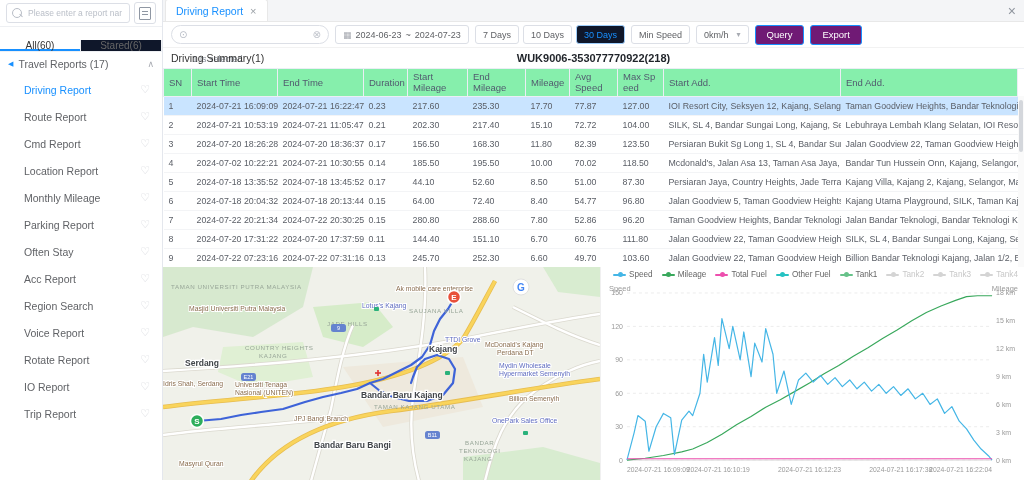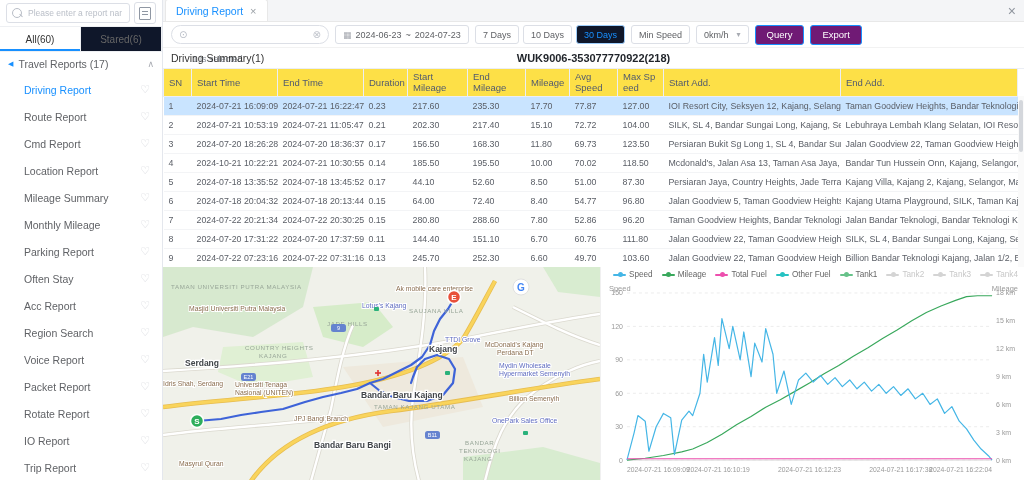--- a/index.html
+++ b/index.html
@@ -10,21 +10,21 @@
   .sidebar{width:163px;min-width:163px;border-right:1px solid #e4e7ed;display:flex;flex-direction:column;background:#fff;box-sizing:border-box;}
   .search-row{height:26px;display:flex;align-items:center;gap:4px;padding:0 6px;}
   .search-box{flex:1;display:flex;align-items:center;gap:4px;border:1px solid #dcdfe6;border-radius:3px;height:18px;padding:0 5px;background:#fff;}
   .search-box input{border:0;outline:0;width:100%;font-size:8.5px;color:#333;background:transparent;}
   .search-box input::placeholder{color:#b9bec7;}
   .s-icon{width:8px;height:8px;border:1.2px solid #b9bec7;border-radius:50%;position:relative;flex:none;}
   .s-icon::after{content:"";position:absolute;left:6px;top:6px;width:4px;height:1.2px;background:#b9bec7;transform:rotate(45deg);}
   .icon-btn{width:20px;height:20px;border:1px solid #dcdfe6;border-radius:3px;display:flex;align-items:center;justify-content:center;background:#fff;}
   .doc-icon{width:10px;height:11px;border:1px solid #8f97a3;border-radius:1px;position:relative;}
   .doc-icon::before{content:"";position:absolute;left:2px;top:3px;width:6px;height:1px;background:#8f97a3;box-shadow:0 3px 0 #8f97a3;}
-  .side-tabs{height:24px;display:flex;border-top:1px solid #eef0f3;border-bottom:1px solid #eef0f3;}
+  .side-tabs{height:24px;display:flex;border-top:1px solid #eef0f3;border-bottom:1px solid #eef0f3;align-items:flex-end;}
   .side-tab{flex:1;display:flex;align-items:center;justify-content:center;font-size:10px;color:#666;background:#0f172a;border-right:1px solid #eef0f3;cursor:pointer;}
   .side-tab.active{background:#fff;color:#333;box-shadow:inset 0 -2px 0 #1890ff;}
   .group-header{height:24px;display:flex;align-items:center;gap:5px;padding:0 8px;color:#606266;font-size:10.5px;}
   .tri{color:#1890ff;font-size:7px;}
   .chev{margin-left:auto;color:#a8abb2;font-size:9px;}
   .items{flex:1;overflow:hidden;}
   .item{height:27px;display:flex;align-items:center;justify-content:space-between;padding:0 12px 0 24px;font-size:10.5px;color:#606266;cursor:pointer;}
   .item.active{color:#1890ff;}
   .heart{color:#d6d8dd;font-size:11px;}
 
@@ -47,21 +47,21 @@
   .plain-box{border:1px solid #dcdfe6;border-radius:3px;height:19px;padding:0 7px;display:flex;align-items:center;gap:8px;font-size:9px;color:#606266;box-sizing:border-box;background:#fff;}
   .caret{color:#a8abb2;font-size:8px;}
   .btn-primary{background:#701a75;border:1px solid #1890ff;color:#fff;border-radius:3px;height:20px;padding:0 11px;font-size:9.5px;display:flex;align-items:center;cursor:pointer;font-family:inherit;}
 
   .summaryrow{height:20px;display:flex;align-items:center;padding:0 8px;position:relative;}
   .summary-title{font-size:10.5px;color:#333;z-index:1;}
   .device{position:absolute;left:0;right:0;text-align:center;font-weight:bold;font-size:11px;color:#1f2329;}
 
   .table-wrap{height:198px;position:relative;border-top:1px solid #ebeef5;overflow:hidden;}
   table{width:calc(100% - 6px);border-collapse:collapse;table-layout:fixed;}
-  th{background:#fde047;color:#515a6e;font-size:9.5px;font-weight:normal;text-align:left;padding:2px 5px;height:27px;border:1px solid #ebeef5;border-top:none;box-sizing:border-box;}
+  th{background:#86efac;color:#515a6e;font-size:9.5px;font-weight:normal;text-align:left;padding:2px 5px;height:27px;border:1px solid #ebeef5;border-top:none;box-sizing:border-box;}
   th:nth-child(9){word-break:break-all;}
   td{font-size:8.8px;color:#5a5e66;padding:0 5px;height:19px;border-bottom:1px solid #f3f4f6;white-space:nowrap;overflow:hidden;box-sizing:border-box;}
   tr.selected td{background:#c9e4ff;}
   .vscroll{position:absolute;right:0;top:27px;bottom:0;width:6px;background:#fafafa;}
   .vscroll .thumb{position:absolute;top:4px;left:1px;width:4px;height:52px;border-radius:2px;background:#d4d7dc;}
 
   .bottom{flex:1;display:flex;min-height:0;}
   .map{width:437px;min-width:437px;position:relative;overflow:hidden;}
   .map svg{display:block;}
   .chart{flex:1;background:#fff;border-left:1px solid #f0f0f0;display:flex;flex-direction:column;min-width:0;}
@@ -117,24 +117,20 @@
         </div>
         <div class="item">
           <span>Cmd Report</span>
           <span class="heart">♡</span>
         </div>
         <div class="item">
           <span>Location Report</span>
           <span class="heart">♡</span>
         </div>
         <div class="item">
-          <span>Mileage Summary</span>
-          <span class="heart">♡</span>
-        </div>
-        <div class="item">
           <span>Monthly Mileage</span>
           <span class="heart">♡</span>
         </div>
         <div class="item">
           <span>Parking Report</span>
           <span class="heart">♡</span>
         </div>
         <div class="item">
           <span>Often Stay</span>
           <span class="heart">♡</span>
@@ -142,24 +138,20 @@
         <div class="item">
           <span>Acc Report</span>
           <span class="heart">♡</span>
         </div>
         <div class="item">
           <span>Region Search</span>
           <span class="heart">♡</span>
         </div>
         <div class="item">
           <span>Voice Report</span>
-          <span class="heart">♡</span>
-        </div>
-        <div class="item">
-          <span>Packet Report</span>
           <span class="heart">♡</span>
         </div>
         <div class="item">
           <span>Rotate Report</span>
           <span class="heart">♡</span>
         </div>
         <div class="item">
           <span>IO Report</span>
           <span class="heart">♡</span>
         </div>
@@ -271,28 +263,28 @@
               <td>Lebuhraya Lembah Klang Selatan, IOI Resort City, Seksyen 12, ...</td>
             </tr>
             <tr>
               <td>3</td>
               <td>2024-07-20 18:26:28</td>
               <td>2024-07-20 18:36:37</td>
               <td>0.17</td>
               <td>156.50</td>
               <td>168.30</td>
               <td>11.80</td>
-              <td>69.73</td>
+              <td>82.39</td>
               <td>123.50</td>
               <td>Persiaran Bukit Sg Long 1, SL 4, Bandar Sungai Long, Kajang, S...</td>
               <td>Jalan Goodview 22, Taman Goodview Heights, Bandar Teknolo...</td>
             </tr>
             <tr>
               <td>4</td>
-              <td>2024-10-21 10:22:21</td>
+              <td>2024-07-02 10:22:21</td>
               <td>2024-07-21 10:30:55</td>
               <td>0.14</td>
               <td>185.50</td>
               <td>195.50</td>
               <td>10.00</td>
               <td>70.02</td>
               <td>118.50</td>
               <td>Mcdonald's, Jalan Asa 13, Taman Asa Jaya, Selangor, Malaysia</td>
               <td>Bandar Tun Hussein Onn, Kajang, Selangor, Malaysia</td>
             </tr>

